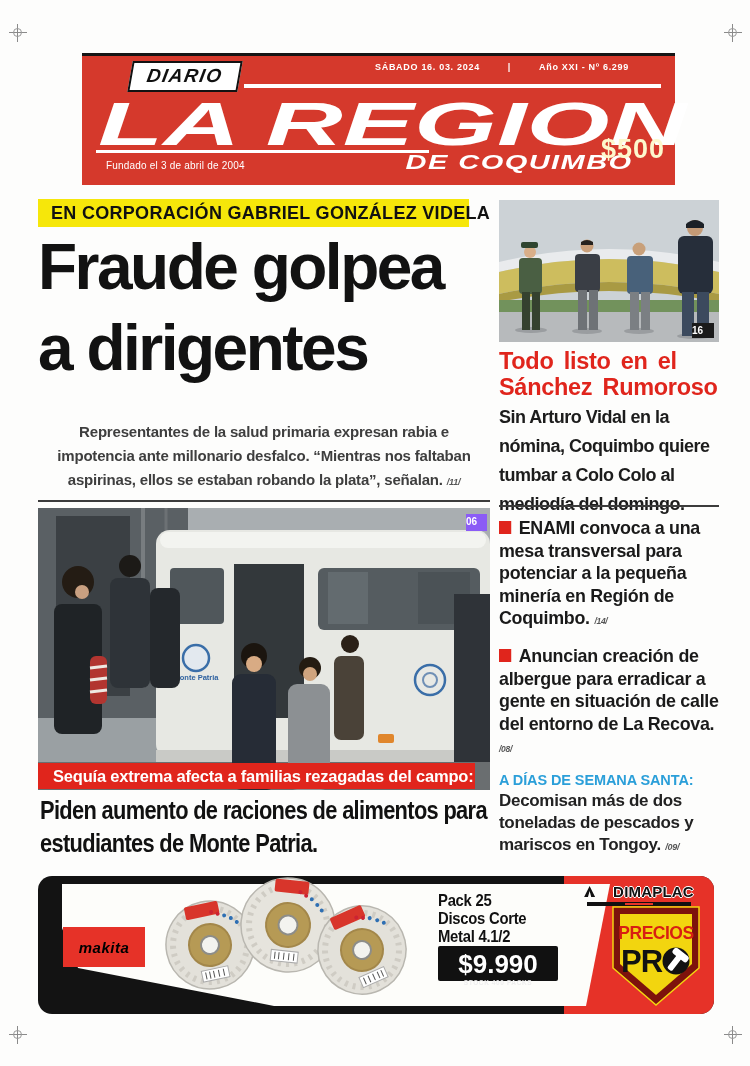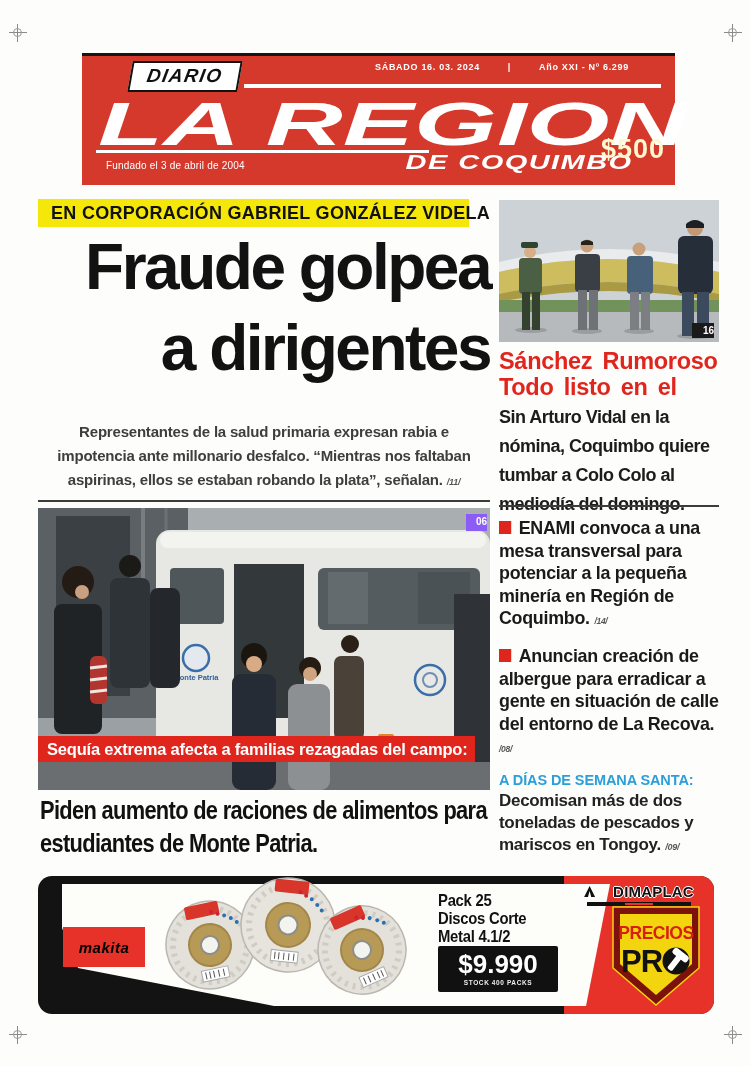--- a/index.html
+++ b/index.html
@@ -19,51 +19,51 @@
   .mh-tag { position:absolute; left:48px; top:5px; background:#fff; border:2.5px solid #121212; padding:2px 15px 3px 15px; transform:skewX(-10deg); font-style:italic; font-weight:bold; font-size:19px; letter-spacing:1.5px; color:#111; }
   .mh-tagline { position:absolute; left:162px; top:28px; right:14px; height:3.5px; background:#fff; }
   .mh-title { position:absolute; left:16px; top:37px; color:#fff; font-style:italic; font-weight:bold; font-size:62px; line-height:62px; letter-spacing:0; transform:scaleX(1.72); transform-origin:left top; white-space:nowrap; }
   .mh-subline { position:absolute; left:14px; top:94px; width:333px; height:3px; background:#fff; }
   .mh-subtitle { position:absolute; right:42px; top:95px; color:#fff; font-style:italic; font-weight:bold; font-size:20px; letter-spacing:1px; transform:scaleX(1.45); transform-origin:right top; white-space:nowrap; }
   .mh-founded { position:absolute; left:24px; top:104px; color:#fff; font-size:10px; letter-spacing:.2px; }
   .mh-price { position:absolute; right:10px; top:78px; color:#fdf8cd; font-weight:bold; font-size:27px; letter-spacing:1px; }
 
   
   .kicker { position:absolute; left:38px; top:199px; width:431px; height:28px; background:#f6e70a; color:#111; font-weight:bold; font-size:18px; line-height:28px; padding-left:13px; letter-spacing:.3px; white-space:nowrap; }
-  .headline { position:absolute; left:38px; top:227px; width:452px; text-align:right; color:#121212; font-weight:bold; font-size:64px; line-height:81px; letter-spacing:-2.5px; }
+  .headline { position:absolute; left:38px; top:227px; width:452px; text-align:left; color:#121212; font-weight:bold; font-size:64px; line-height:81px; letter-spacing:-2.5px; }
   .deck { position:absolute; left:43px; top:420px; width:442px; text-align:center; color:#3e3e3e; font-weight:bold; font-size:15px; line-height:24px; letter-spacing:-.2px; }
   .pref { font-size:9px; font-style:italic; font-weight:bold; color:#555; }
   .rule { position:absolute; height:2px; background:#3c3c3c; }
 
   
   .photo { position:absolute; overflow:hidden; background:#9aa0a3; }
-  .badge { position:absolute; color:#fff; font-size:10px; font-weight:bold; text-align:right; }
+  .badge { position:absolute; color:#fff; font-size:10px; font-weight:bold; text-align:left; }
   .badge.red { background:#8b5cf6; width:21px; height:17px; line-height:15px; top:6px; right:3px; }
   .badge.black { background:#1a1a1a; width:22px; height:15px; line-height:15px; bottom:4px; right:5px; }
 
-  .strip { position:absolute; left:38px; top:736px; width:437px; height:26px; background:#e0251c; color:#fff; font-weight:bold; font-size:16.5px; line-height:26px; padding-left:9px; letter-spacing:-.2px; white-space:nowrap; }
+  .strip { position:absolute; left:38px; top:763px; width:437px; height:26px; background:#e0251c; color:#fff; font-weight:bold; font-size:16.5px; line-height:26px; padding-left:15px; letter-spacing:-.2px; white-space:nowrap; }
   .headline2 { position:absolute; left:40px; top:794px; width:540px; color:#111; font-weight:bold; font-size:26px; line-height:33px; letter-spacing:-.8px; transform:scaleX(.84); transform-origin:left top; }
 
   
   .sp-head { position:absolute; left:499px; top:348px; color:#e0251c; font-weight:bold; font-size:23.5px; line-height:26px; letter-spacing:-.3px; word-spacing:4px; }
   .sp-body { position:absolute; left:499px; top:403px; width:226px; color:#1c1c1c; font-weight:bold; font-size:18px; line-height:29px; letter-spacing:-.5px; }
   .brief { position:absolute; left:499px; width:240px; color:#1a1a1a; font-weight:bold; font-size:19px; line-height:22.5px; letter-spacing:-.3px; transform:scaleX(.94); transform-origin:left top; }
   .sq { display:inline-block; width:13px; height:13px; background:#e0251c; margin-right:8px; }
   .teaser-k { position:absolute; left:499px; top:772px; color:#2b9fd9; font-weight:bold; font-size:14.5px; letter-spacing:-.1px; white-space:nowrap; }
   .teaser-b { position:absolute; left:499px; top:790px; width:230px; color:#222; font-weight:bold; font-size:17px; line-height:22px; letter-spacing:-.3px; }
 
   
   .ad { position:absolute; left:38px; top:876px; width:676px; height:138px; background:#131313; border-radius:14px; overflow:hidden; }
   .ad-red { position:absolute; right:0; top:0; width:150px; height:138px; background:#e63228; }
   .ad-white { position:absolute; left:0; top:0; width:676px; height:138px; background:#fdfdfa;
     clip-path:polygon(24px 8px, 572px 8px, 548px 130px, 236px 130px, 40px 92px, 24px 52px); }
   .mak-box { position:absolute; left:25px; top:51px; width:82px; height:40px; background:#e63228; display:flex; align-items:center; justify-content:center; }
   .mak-box span { color:#000000; font-style:italic; font-weight:bold; font-size:15px; letter-spacing:.5px; }
   .prod { position:absolute; left:400px; top:15px; color:#111; font-weight:bold; font-size:16.5px; line-height:18px; letter-spacing:-.3px; transform:scaleX(.9); transform-origin:left top; white-space:nowrap; }
-  .pricebox { position:absolute; left:400px; top:70px; width:120px; height:46px; background:#111; border-radius:2px; color:#fff; text-align:center; }
+  .pricebox { position:absolute; left:400px; top:70px; width:120px; height:35px; background:#111; border-radius:2px; color:#fff; text-align:center; }
   .pricebox .p { font-size:26px; font-weight:bold; line-height:30px; margin-top:3px; }
   .pricebox .s { font-size:6.5px; font-weight:bold; letter-spacing:.6px; color:#eee; }
   .dima { position:absolute; left:534px; top:7px; width:134px; text-align:center; }
   .dima .row { display:flex; align-items:center; justify-content:center; gap:18px; }
   .dima .mark { display:inline-block; width:11px; height:11px; background:#111; clip-path:polygon(0 100%, 50% 0, 100% 100%, 65% 100%, 50% 45%, 35% 100%); }
   .dima .txt { color:#111; font-weight:bold; font-size:15px; letter-spacing:.2px; text-shadow:-1px 0 #fff,1px 0 #fff,0 -1px #fff,0 1px #fff; }
   .dima .bar { margin:2px auto 0; width:104px; height:4px; background:#111; position:relative; }
   .dima .bar i { position:absolute; left:38px; top:1px; width:28px; height:2px; background:#e63228; }
   .shield { position:absolute; right:14px; top:30px; width:88px; height:100px; }
 </style>
@@ -202,22 +202,22 @@
         <path d="M187,24 Q196,16 205,24 L205,28 L187,28 Z" fill="#1b2026"></path>
         <rect x="179" y="36" width="35" height="58" rx="6" fill="#262e3a"></rect>
         <rect x="183" y="92" width="12" height="44" fill="#3c4a5e"></rect>
         <rect x="198" y="92" width="12" height="44" fill="#3c4a5e"></rect>
       </g>
     </svg>
     <div class="badge black">16</div>
   </div>
 
   <div class="sp-head">
+    <div>Todo listo en el</div>
     <div>Sánchez Rumoroso</div>
-    <div>Todo listo en el</div>
   </div>
   <div class="sp-body">Sin Arturo Vidal en la nómina, Coquimbo quiere tumbar a Colo Colo al mediodía del domingo.</div>
   <div class="rule" style="left:499px; top:505px; width:220px;"></div>
 
   <div class="brief" style="top:517px;">
     <span class="sq"></span><span>ENAMI convoca a una mesa transversal para potenciar a la pequeña minería en Región de Coquimbo.</span> <span class="pref">/14/</span>
   </div>
   <div class="brief" style="top:645px;">
     <span class="sq"></span><span>Anuncian creación de albergue para erradicar a gente en situación de calle del entorno de La Recova.</span> <span class="pref">/08/</span>
   </div>

